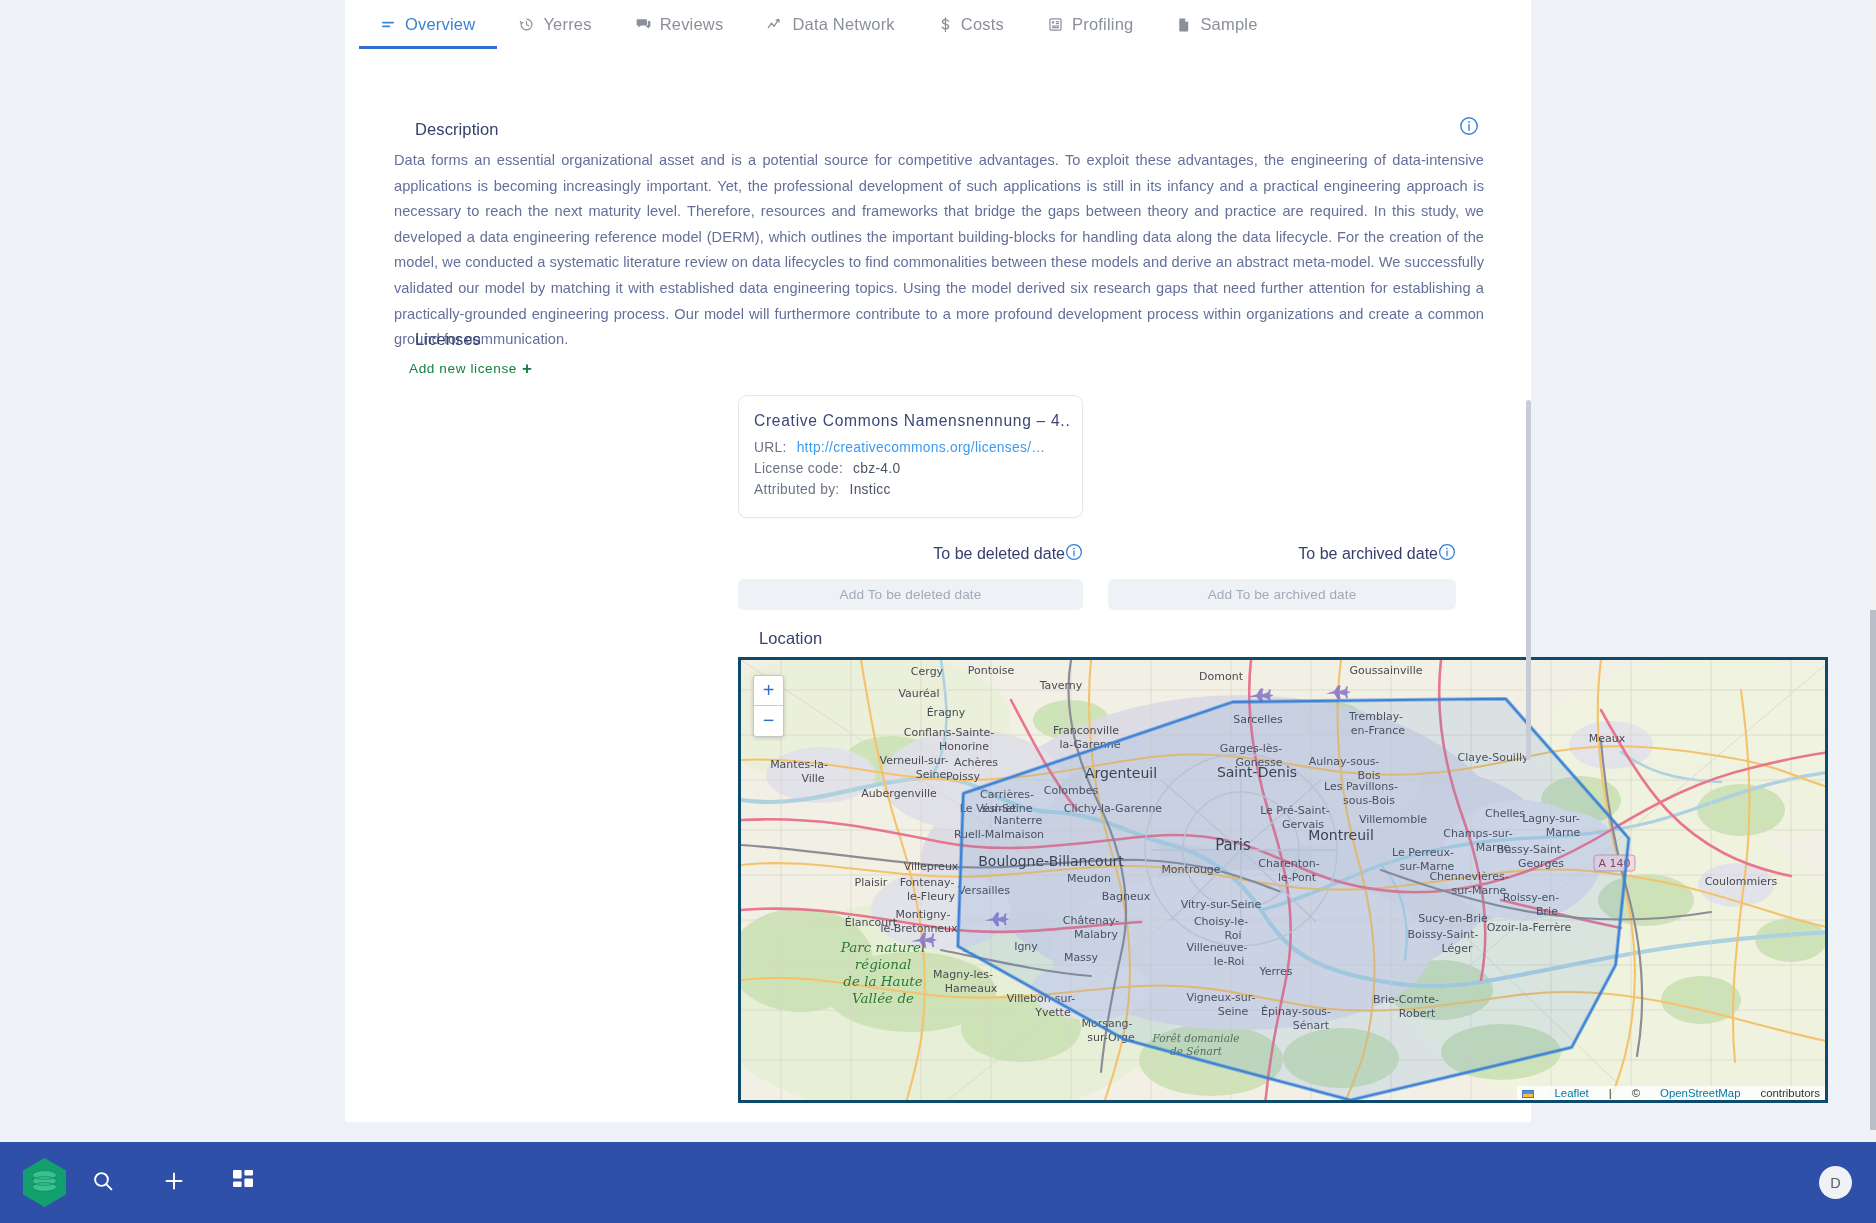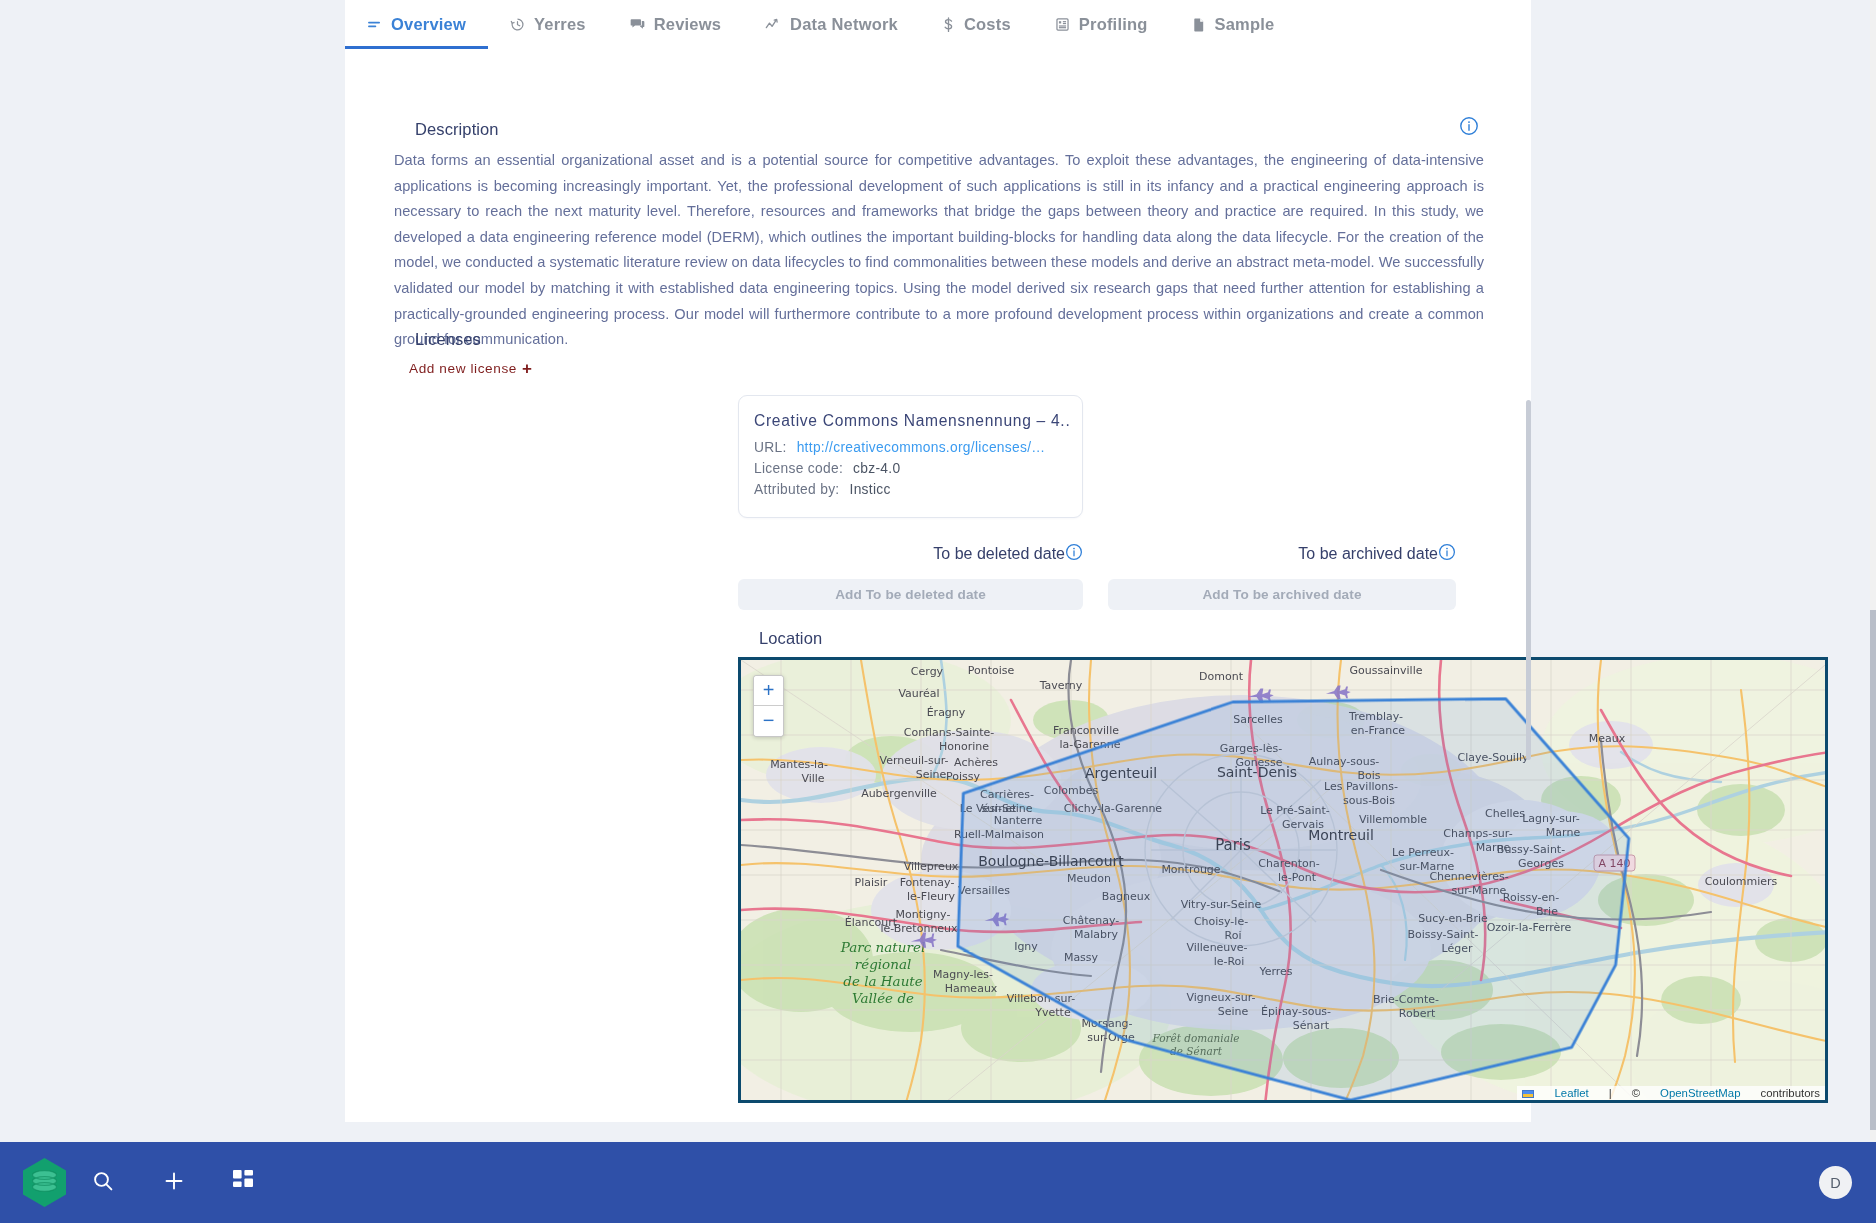--- a/index.html
+++ b/index.html
@@ -29,21 +29,21 @@
     background: #ffffff;
   }
 
   
   .tabbar {
     position: relative;
     height: 49px;
     background: #ffffff;
     display: flex;
     align-items: center;
-    font-weight: bold;
+    padding-left: 14px;
   }
   .tab {
     display: flex;
     align-items: center;
     gap: 9px;
     height: 49px;
     padding: 0 22px;
     font-size: 16.5px;
     color: #8a9099;
     letter-spacing: .2px;
@@ -105,21 +105,21 @@
     position: absolute;
     left: 49px;
     top: 281px;
   }
 
   .add-license {
     position: absolute;
     left: 64px;
     top: 311px;
     font-size: 13.6px;
-    color: #7f1d1d;
+    color: #15803d;
     letter-spacing: .6px;
     cursor: pointer;
     display: flex;
     align-items: center;
     gap: 5px;
   }
   .add-license .plus {
     font-size: 17px;
     line-height: 1;
     font-weight: 600;
@@ -191,21 +191,20 @@
     background: #eef1f6;
     border: none;
     border-radius: 6px;
     width: 100%;
     text-align: center;
     font-size: 13.6px;
     color: #a3abb8;
     font-family: "Liberation Sans", sans-serif;
     letter-spacing: .1px;
     cursor: pointer;
-    font-weight: bold;
   }
   .date-input::placeholder { color: #a3abb8; }
 
   .location-head {
     position: absolute;
     left: 393px;
     top: 580px;
   }
 
   

